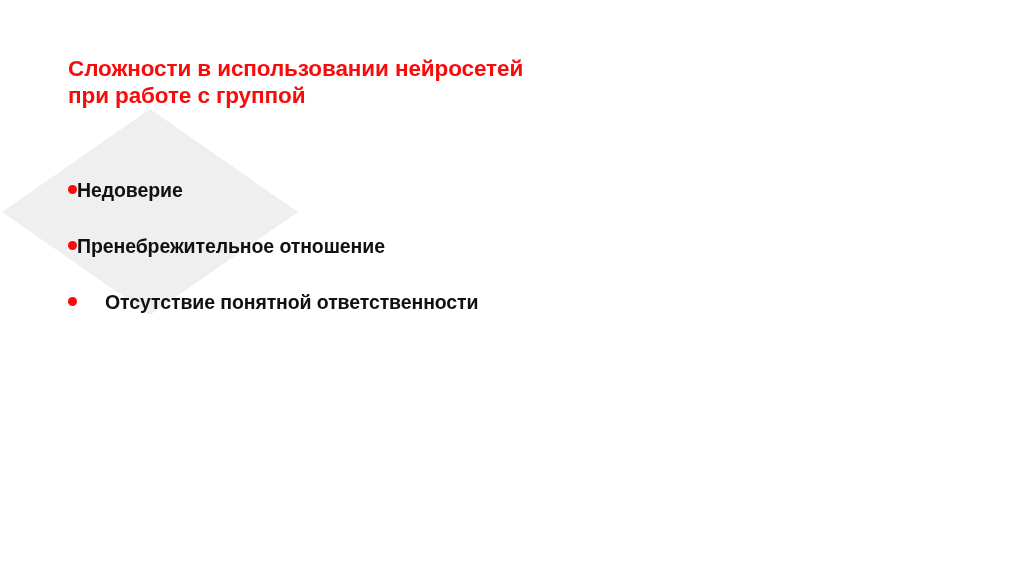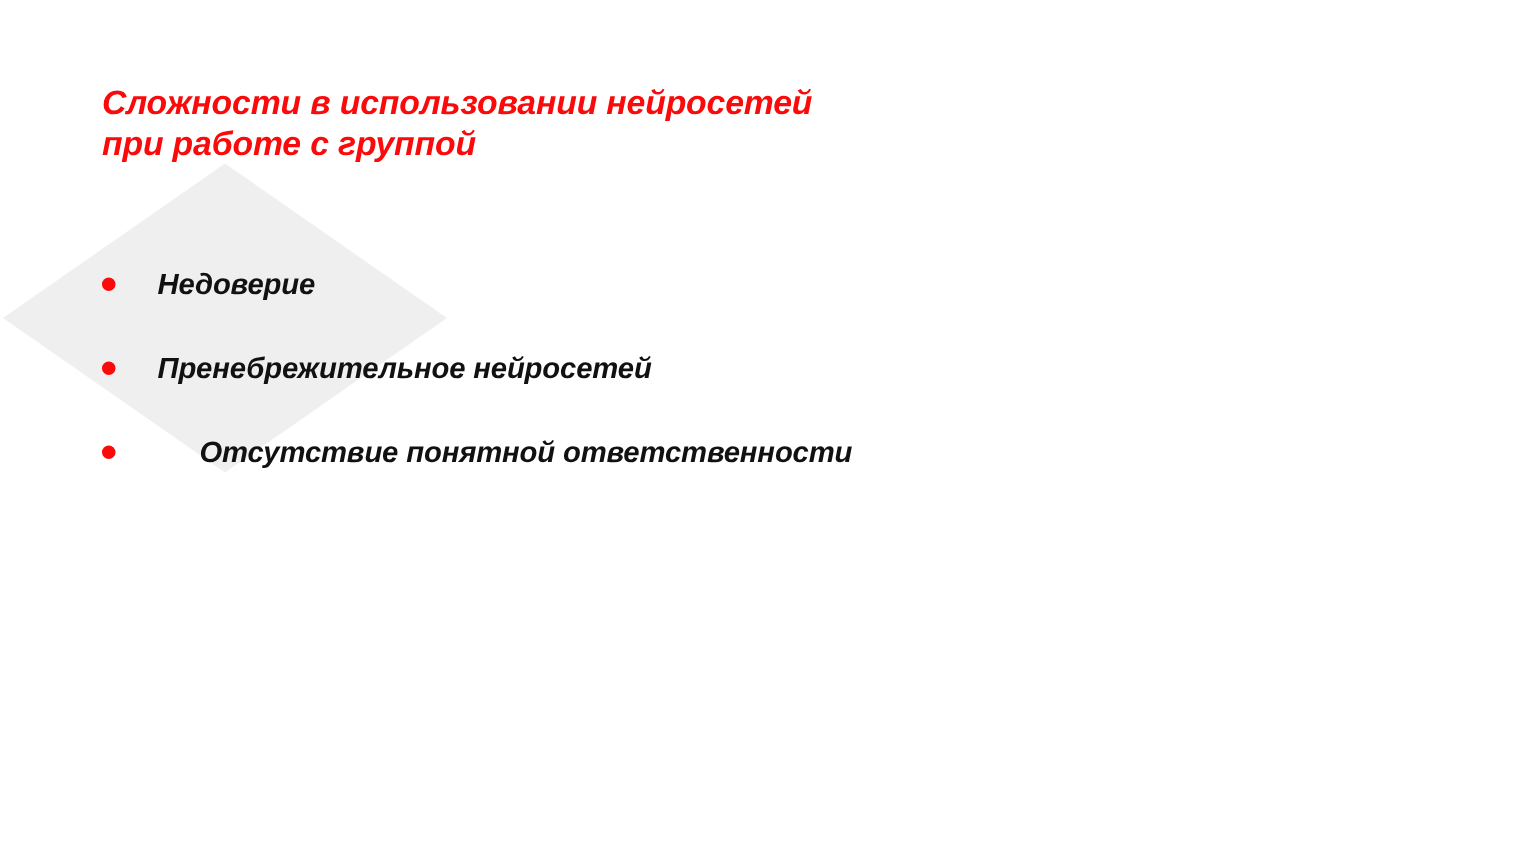--- a/index.html
+++ b/index.html
@@ -12,21 +12,20 @@
     background: #ffffff;
     font-family: "Liberation Sans", sans-serif;
     overflow: hidden;
   }
   #slide {
     position: relative;
     width: 812px;
     height: 576px;
     background: #ffffff;
     overflow: hidden;
-    font-style: italic;
   }
 
   
   #deco-diamond {
     position: absolute;
     left: 2px;
     top: 109px;
     width: 296px;
     height: 206px;
     background: #efefef;
@@ -72,21 +71,20 @@
     width: 9px;
     height: 9px;
     border-radius: 50%;
     background: #fa0a0a;
     margin-right: 0;
     position: relative;
     top: -1px;
   }
   .bullet-text {
     flex: 0 0 auto;
-    margin-left: 28px;
     color: #111111;
     font-size: 19.5px;
     font-weight: bold;
     line-height: 25px;
     letter-spacing: -0.1px;
     white-space: nowrap;
   }
 </style>
 </head>
 <body>
@@ -98,21 +96,21 @@
   <h1 id="title">Сложности в использовании нейросетей
 при работе с группой</h1>
 
   <ul id="bullet-list">
     <li class="bullet-row">
       <span class="bullet-dot"></span>
       <span class="bullet-text">Недоверие</span>
     </li>
     <li class="bullet-row">
       <span class="bullet-dot"></span>
-      <span class="bullet-text">Пренебрежительное нейросетей</span>
+      <span class="bullet-text">Пренебрежительное отношение</span>
     </li>
     <li class="bullet-row">
       <span class="bullet-dot"></span>
       <span class="bullet-text">Отсутствие понятной ответственности</span>
     </li>
   </ul>
 
 </div>
 
 </body></html>

